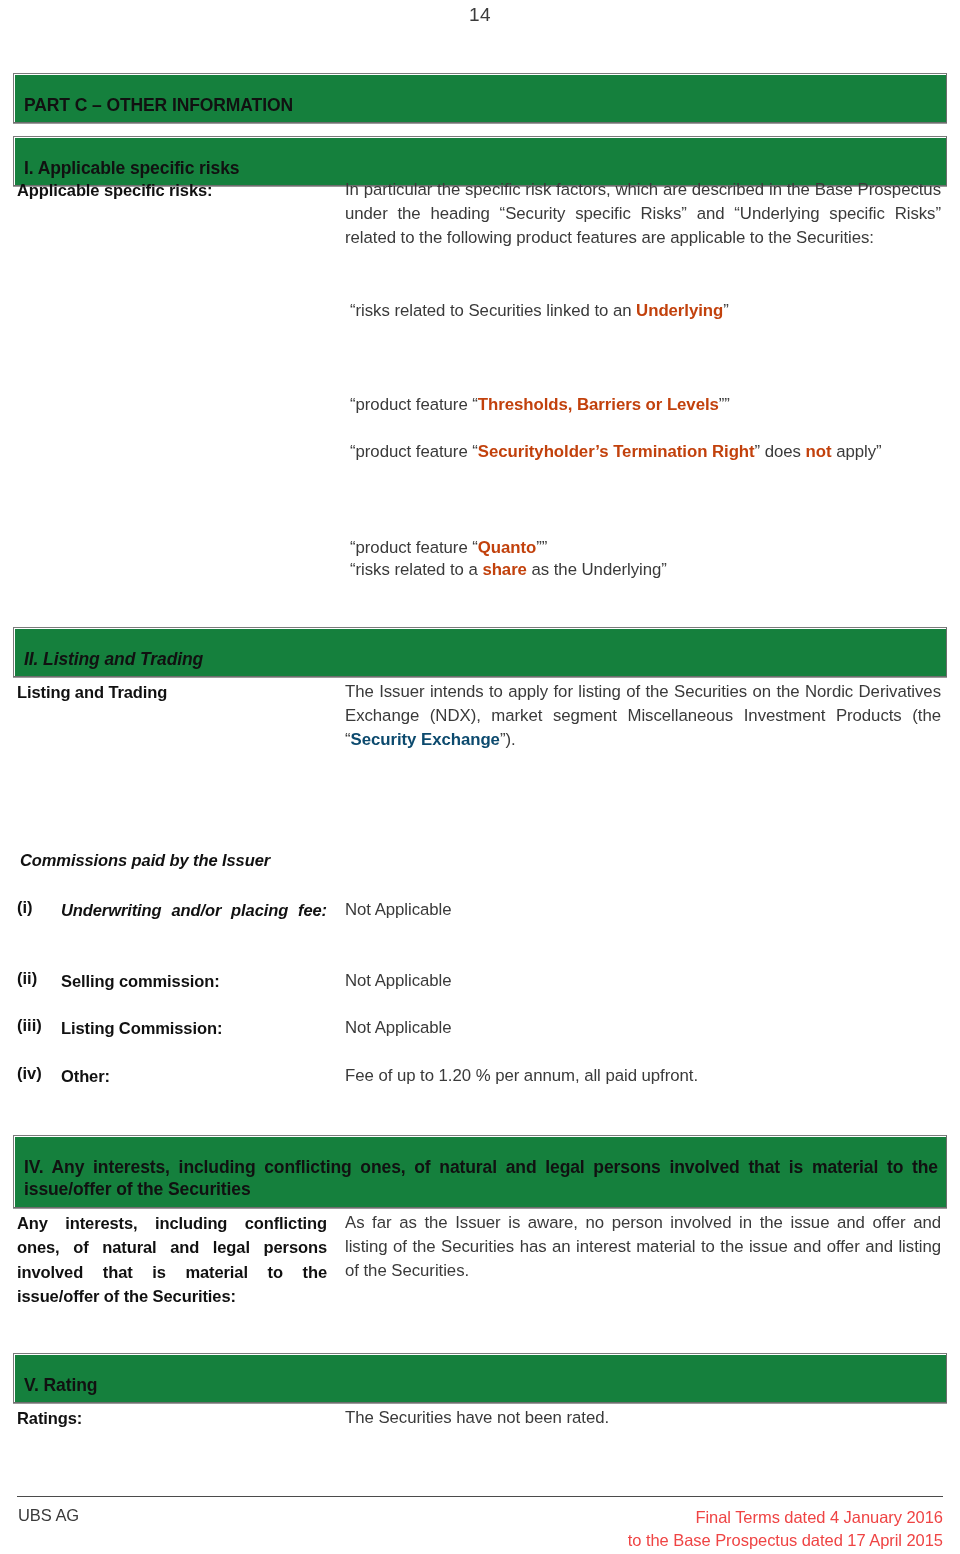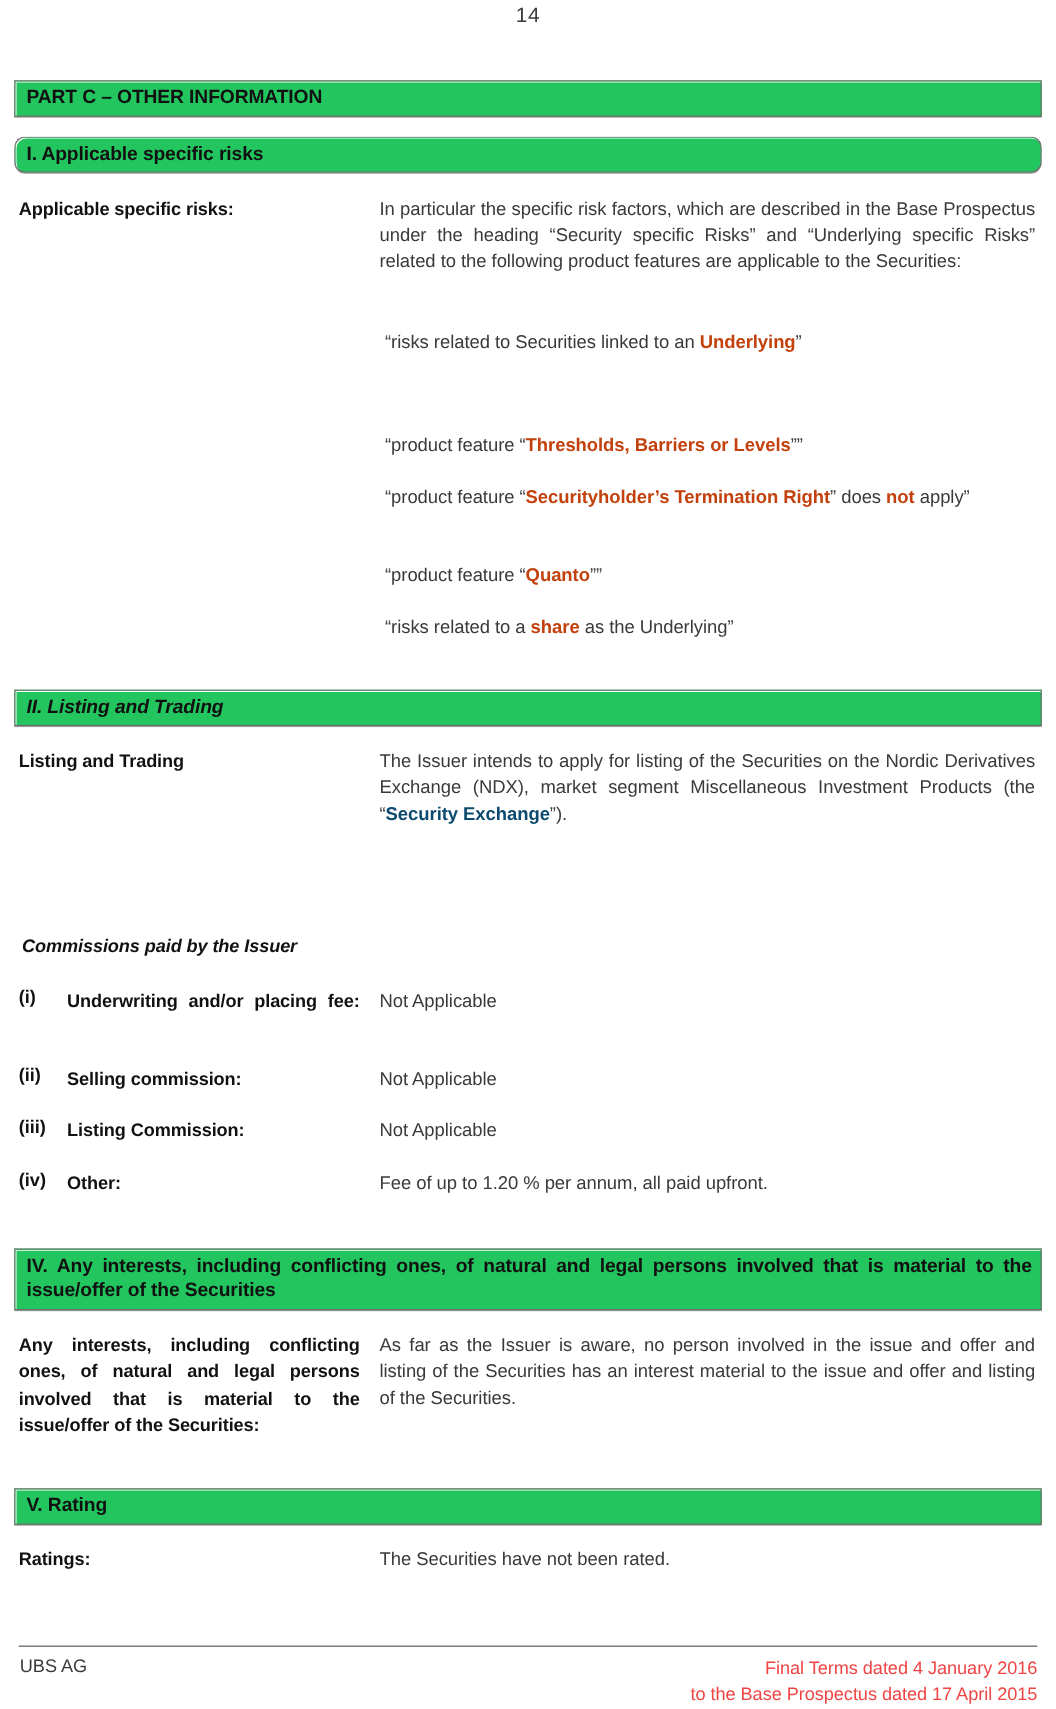--- a/index.html
+++ b/index.html
@@ -33,26 +33,26 @@
     color: #3b3b3b;
     letter-spacing: .5px;
   }
 
   
   .bar {
     position: absolute;
     left: 13px;
     width: 934px;
     box-sizing: border-box;
-    background: #22c55e;
+    background: #15803d;
     border: 1px solid #6d6d6d;
     border-top-color: #7b7b7b;
     border-left-color: #7b7b7b;
     box-shadow: inset 1px 1px 0 #ffffff, 0 1px 0 #9a9a9a;
-    padding: 3px 8px 6px 10px;
+    padding: 20px 8px 6px 10px;
     font-weight: bold;
     font-size: 17.5px;
     line-height: 1.28;
     color: #111111;
     letter-spacing: -0.1px;
   }
   .bar.two-line {
     text-align: justify;
   }
   .bar.two-line .bar-inner {
@@ -137,21 +137,21 @@
   .comm-label {
     position: absolute;
     left: 44px; top: 0;
     width: 266px;
     font-weight: bold;
     font-size: 16.5px;
     line-height: 1.47;
     color: #111111;
     letter-spacing: -0.1px;
   }
-  .comm-label.spread { text-align: justify; }
+  .comm-label.spread { text-align: justify; font-style: italic; }
   .comm-label.spread::after {
     content: "";
     display: inline-block;
     width: 100%;
   }
   .comm-value {
     position: absolute;
     left: 328px; top: 0;
     width: 596px;
     font-size: 16.8px;
@@ -193,21 +193,21 @@
 <body>
 
 <div class="page">
 
   <div class="page-number">14</div>
 
   <div class="bar" style="top:73px;">
     <span>PART C – OTHER INFORMATION</span>
   </div>
 
-  <div class="bar" style="top:124px;border-radius:10px;">
+  <div class="bar" style="top:136px;">
     <span>I. Applicable specific risks</span>
   </div>
 
   <div class="row" style="top:178px;">
     <div class="row-label">Applicable specific risks:</div>
     <div class="row-body">In particular the specific risk factors, which are described in the Base Prospectus under the heading “Security specific Risks” and “Underlying specific Risks” related to the following product features are applicable to the Securities:</div>
   </div>
 
   <div class="feature nojust" style="top:299px;">
     <span>“risks related to Securities linked to an </span><b>Underlying</b><span>”</span>
@@ -215,21 +215,21 @@
 
 
   <div class="feature nojust" style="top:393px;">
     <span>“product feature “</span><b>Thresholds, Barriers or Levels</b><span>””</span>
   </div>
 
   <div class="feature" style="top:440px; width:588px;">
     <span>“product feature “</span><b>Securityholder’s Termination Right</b><span>” does </span><b>not</b><span> apply”</span>
   </div>
 
-  <div class="feature nojust" style="top:511px;">
+  <div class="feature nojust" style="top:536px;">
     <span>“product feature “</span><b>Quanto</b><span>””</span>
   </div>
 
   <div class="feature nojust" style="top:558px;">
     <span>“risks related to a </span><b>share</b><span> as the Underlying”</span>
   </div>
 
   <div class="bar" style="top:627px;font-style:italic;">
     <span>II. Listing and Trading</span>
   </div>

